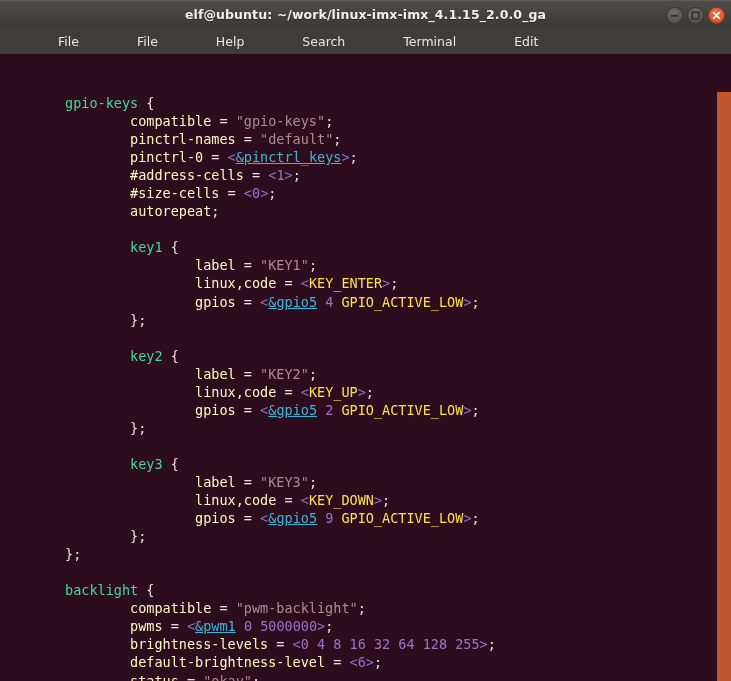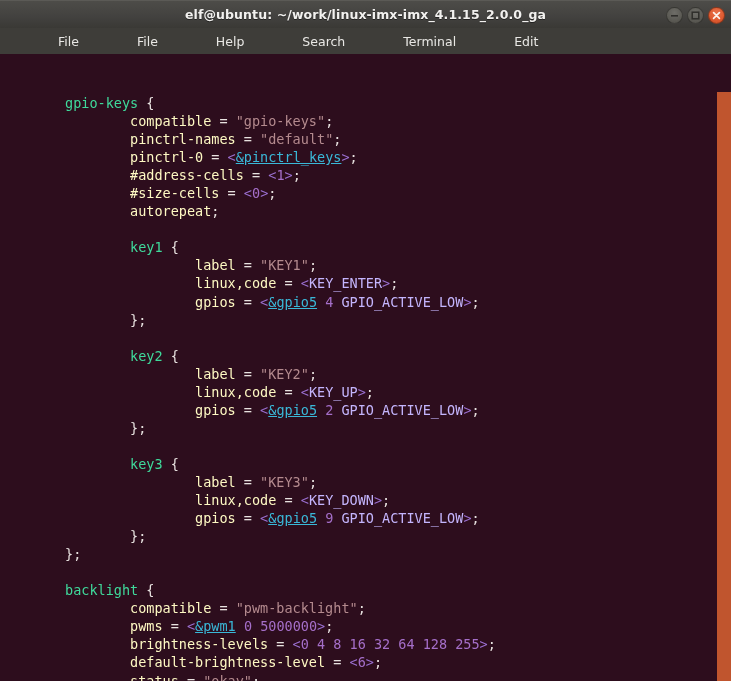--- a/index.html
+++ b/index.html
@@ -135,21 +135,21 @@
 
   
   .t-plain  { color: #e3dedc; }
   .t-node   { color: #3fd99b; }          
   .t-prop   { color: #fef9c3; }          
   .t-punct  { color: #e8e2e0; }          
   .t-string { color: #b48a8e; }          
   .t-angle  { color: #9a6fd0; }          
   .t-number { color: #a56fc9; }          
   .t-ref    { color: #3ab8d8; text-decoration: underline; }          
-  .t-macro  { color: #c4b5fd; }          
+  .t-macro  { color: #fde047; }          
 </style>
 </head>
 <body>
 
 <div id="window">
 
   <div id="titlebar">
     <div id="title-text">elf@ubuntu: ~/work/linux-imx-imx_4.1.15_2.0.0_ga</div>
 
     <div id="window-controls">

